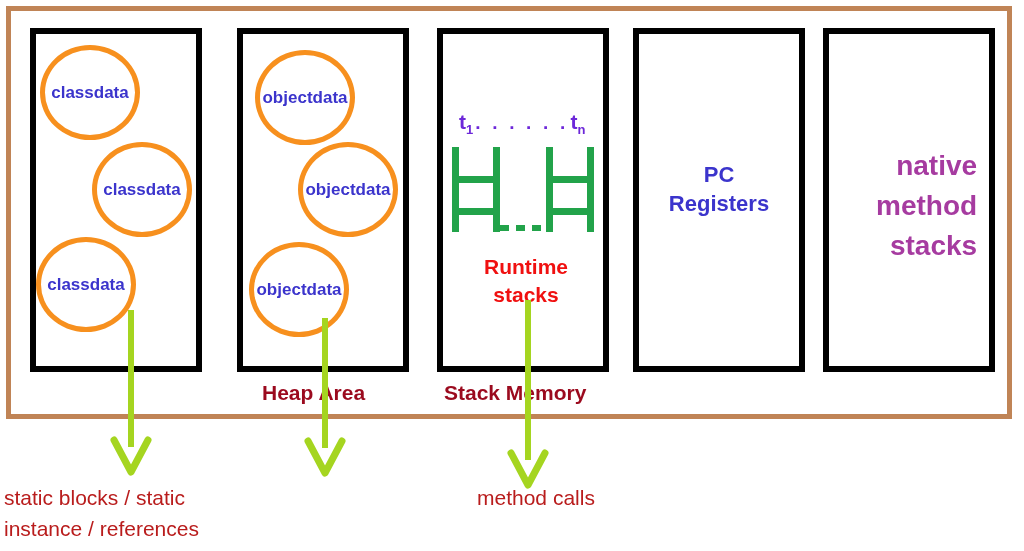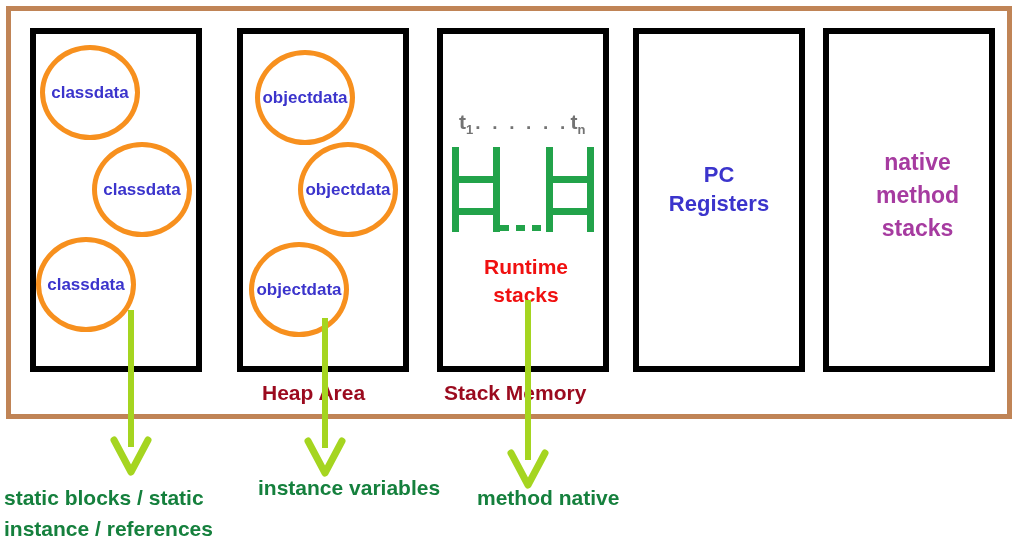--- a/index.html
+++ b/index.html
@@ -75,21 +75,21 @@
   #circle-object-3 { left: 249px; top: 242px; }
 
   
   #thread-label {
     position: absolute;
     left: 459px;
     top: 110px;
     width: 130px;
     font-size: 21px;
     font-weight: bold;
-    color: #737373;
+    color: #6d28d9;
     letter-spacing: 0px;
     white-space: nowrap;
     z-index: 5;
   }
   #thread-label sub {
     font-size: 13px;
     font-weight: bold;
   }
   .thread-dots {
     letter-spacing: 3.2px;
@@ -166,25 +166,25 @@
     font-weight: bold;
     color: #3b34cc;
     line-height: 1.33;
   }
   #pc-caption span { display: block; }
 
   #native-caption {
     position: absolute;
     left: 876px;
     top: 146px;
-    font-size: 23px;
+    font-size: 28px;
     font-weight: bold;
     color: #a63ba0;
     line-height: 1.43;
-    text-align: center;
+    text-align: right;
   }
   #native-caption span { display: block; }
 
   
   .area-title {
     position: absolute;
     top: 381px;
     font-size: 21px;
     font-weight: bold;
     color: #9b0a1e;
@@ -224,22 +224,22 @@
   #arrow-heap   .head  { top: 119px; }
 
   #arrow-stack  { left: 505px; top: 300px; width: 46px; height: 188px; }
   #arrow-stack  .shaft { height: 160px; }
   #arrow-stack  .head  { top: 149px; }
 
   
   .annotation {
     position: absolute;
     font-size: 21px;
-    font-weight: bold;
-    color: #15803d;
+    font-weight: normal;
+    color: #b91c1c;
     line-height: 1.47;
   }
   .annotation span { display: block; }
   #note-method { left: 4px;   top: 483px; }
   #note-heap   { left: 258px; top: 473px; }
   #note-stack  { left: 477px; top: 483px; text-align: center; }
 </style>
 </head>
 <body>
 
@@ -345,21 +345,18 @@
         <path d="M4 4 Q20 34 21 36 Q22 34 38 4" stroke="#a5d520" stroke-width="7" fill="none" stroke-linecap="round" stroke-linejoin="round"></path>
       </svg>
     </div>
   </div>
 
   <div id="note-method" class="annotation">
     <span>static blocks / static</span>
     <span>instance / references</span>
   </div>
 
-  <div id="note-heap" class="annotation">
-    <span>instance variables</span>
-  </div>
 
   <div id="note-stack" class="annotation">
-    <span>method native</span>
+    <span>method calls</span>
   </div>
 
 </div>
 
 </body></html>

